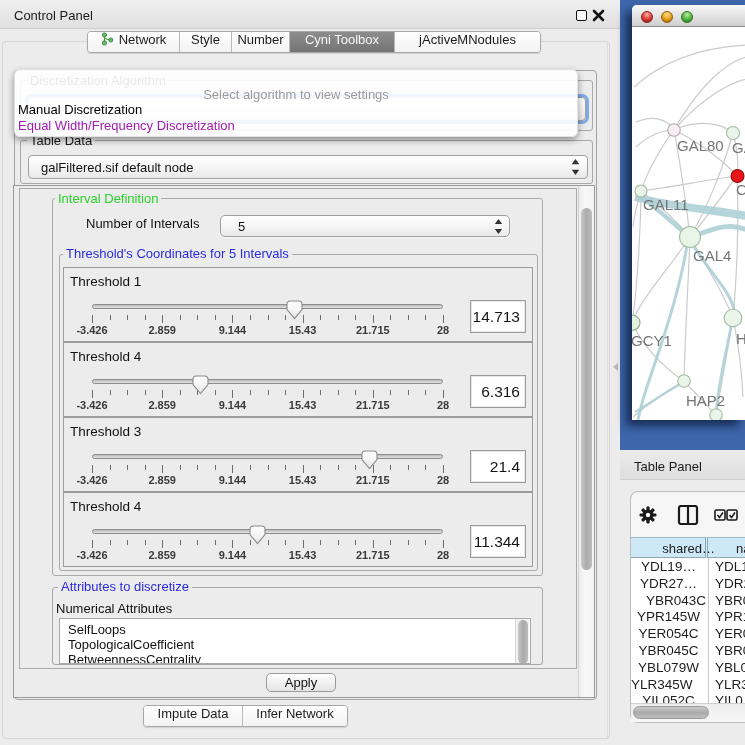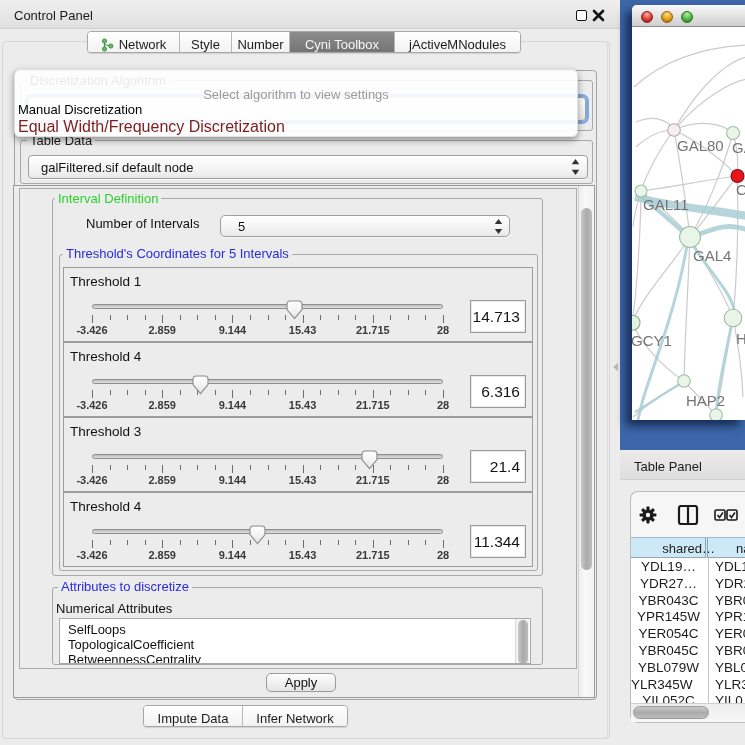--- a/index.html
+++ b/index.html
@@ -3,21 +3,21 @@
 <style>
 *{margin:0;padding:0;box-sizing:border-box}
 html,body{width:745px;height:745px;overflow:hidden}
 body{position:relative;font-family:"Liberation Sans",sans-serif;background:#ececec;color:#1a1a1a}
 .a{position:absolute}
 .grouplab{position:absolute;font-size:13px;background:#ececec;padding:0 3px;line-height:13px}
 .gbox{position:absolute;border:1px solid #a9a9a9;border-radius:3px}
 .combo{position:absolute;background:linear-gradient(#ffffff,#f4f4f4 55%,#e9e9e9);border:1px solid #9f9f9f;border-radius:4px;box-shadow:inset 0 1px 0 #fff, 0 1px 0 rgba(255,255,255,.6)}
 .ct{position:absolute;font-size:13px;line-height:13px;color:#111}
 .seg{position:absolute;display:flex;border:1px solid #a7a7a7;border-radius:4px;overflow:hidden;background:#fff;box-shadow:0 1px 1px rgba(0,0,0,.12)}
-.seg>div{display:flex;align-items:flex-end;justify-content:center;font-size:13px;color:#1c1c1c;background:linear-gradient(#ffffff,#f2f2f2);border-left:1px solid #b9b9b9;white-space:nowrap}
+.seg>div{display:flex;align-items:flex-start;justify-content:center;font-size:13px;color:#1c1c1c;background:linear-gradient(#ffffff,#f2f2f2);border-left:1px solid #b9b9b9;white-space:nowrap}
 .seg>div:first-child{border-left:none}
 .seg>div.sel{background:linear-gradient(#8d8d8d,#747474);color:#f6f6f6}
 .bold{font-weight:normal}
 </style></head><body>
 
 <div class="a" style="left:0;top:0;width:620px;height:29px;background:linear-gradient(#efefef,#e0e0e0);border-bottom:1px solid #cfcfcf"></div>
 <div class="a" style="left:14px;top:8px;font-size:13px;color:#1a1a1a">Control Panel</div>
 <div class="a" style="left:576px;top:10px;width:11px;height:11px;border:1.6px solid #111;border-radius:2px;background:#fff"></div>
 <svg class="a" style="left:592px;top:9px" width="13" height="13" viewBox="0 0 13 13">
     <path d="M2 2 L11 11 M11 2 L2 11" stroke="#111" stroke-width="2.6" stroke-linecap="round"></path>
@@ -26,21 +26,21 @@
 <div class="seg" style="left:87px;top:31px;height:22px">
     <div style="width:91px"><svg width="13" height="14" viewBox="0 0 13 14" style="margin-right:5px">
         <path d="M3.5 3.5 V11 M3.5 6.5 L9.5 8" stroke="#3f9e3f" stroke-width="1.2" fill="none"></path>
         <circle cx="3.5" cy="3" r="2.1" fill="#66bb66" stroke="#2e7d32" stroke-width="0.8"></circle>
         <circle cx="3.5" cy="11" r="2.1" fill="#66bb66" stroke="#2e7d32" stroke-width="0.8"></circle>
         <circle cx="9.8" cy="8" r="2.1" fill="#66bb66" stroke="#2e7d32" stroke-width="0.8"></circle>
       </svg>Network</div>
     <div style="width:52px">Style</div>
     <div style="width:58px">Number</div>
     <div class="sel" style="width:105px">Cyni Toolbox</div>
-    <div style="width:126px">jActiveMNodules</div>
+    <div style="width:146px">jActiveMNodules</div>
   </div>
 <div class="a" style="left:14px;top:70px;width:583px;height:630px;border:1px solid #a3a3a3;border-radius:4px;background:#ececec"></div>
 <div class="gbox" style="left:20px;top:80px;width:573px;height:51px"></div>
 <div class="grouplab" style="left:27px;top:74px;color:#1a1a1a">Discretization Algorithm</div>
 <div class="combo" style="left:28px;top:97px;width:558px;height:24px;box-shadow:0 0 0 3px rgba(99,153,227,.8)"></div>
 <div class="gbox" style="left:20px;top:140px;width:573px;height:44px"></div>
 <div class="grouplab" style="left:27px;top:134px;color:#1a1a1a">Table Data</div>
 <div class="combo" style="left:28px;top:155px;width:560px;height:24px"></div>
 <div class="ct" style="left:41px;top:161px">galFiltered.sif default node</div>
 <svg class="a" style="left:571px;top:159px" width="9" height="16" viewBox="0 0 9 16">
@@ -241,21 +241,21 @@
 <div class="a" style="left:266px;top:673px;width:70px;height:19px;background:linear-gradient(#ffffff,#f1f1f1 50%,#e4e4e4);border:1px solid #9a9a9a;border-radius:5px;text-align:center;font-size:13px;line-height:17px;color:#111">Apply</div>
 <div class="seg" style="left:143px;top:705px;height:22px">
     <div style="width:98px">Impute Data</div>
     <div style="width:105px">Infer Network</div>
   </div>
 <div class="a" style="left:607px;top:41px;width:1px;height:698px;background:#dcdcdc"></div>
 <div class="a" style="left:613px;top:363px;width:0;height:0;border-top:4px solid transparent;border-bottom:4px solid transparent;border-right:5px solid #b9b9b9"></div>
 <div class="a" style="left:14px;top:69px;width:564px;height:68px;background:rgba(255,255,255,.90);border-radius:6px;box-shadow:0 3px 7px rgba(0,0,0,.4);border:1px solid rgba(200,200,200,.5)"></div>
 <div class="a" style="left:14px;top:87px;width:564px;text-align:center;font-size:13px;color:#9b9b9b">Select algorithm to view settings</div>
 <div class="a" style="left:18px;top:102px;font-size:13px;font-weight:normal;color:#000">Manual Discretization</div>
-<div class="a" style="left:18px;top:118px;font-size:16px;color:#7f1d1d">Equal Width/Frequency Discretization</div>
+<div class="a" style="left:18px;top:118px;font-size:13px;color:#a21caf">Equal Width/Frequency Discretization</div>
 <div class="a" style="left:620px;top:0;width:125px;height:450px;background:#3d67aa"></div>
 <div class="a" style="left:632px;top:5px;width:113px;height:415px;background:#fff;box-shadow:-6px 6px 10px rgba(5,12,40,.65);border-top-left-radius:5px"></div>
 <div class="a" style="left:632px;top:5px;width:113px;height:22px;background:linear-gradient(#f8f8f8,#cfcfcf);border-bottom:1px solid #8e8e8e;border-top-left-radius:5px"></div>
 <div class="a" style="left:641px;top:11px;width:12px;height:12px;border-radius:50%;background:radial-gradient(circle at 50% 25%,#f8b0aa 0%,#dd3f37 52%,#8c1d17 92%);border:1px solid #8c1d17"></div>
 <div class="a" style="left:661px;top:11px;width:12px;height:12px;border-radius:50%;background:radial-gradient(circle at 50% 25%,#fbdc90 0%,#e8a017 52%,#91620a 92%);border:1px solid #91620a"></div>
 <div class="a" style="left:681px;top:11px;width:12px;height:12px;border-radius:50%;background:radial-gradient(circle at 50% 25%,#bcebaa 0%,#52b842 52%,#2a7520 92%);border:1px solid #2a7520"></div>
 <svg class="a" style="left:632px;top:27px" width="113" height="393" viewBox="0 0 113 393">
 <g fill="none" stroke="#cbcbcb" stroke-width="1.2">
 <path d="M42,103 C65,92 90,96 101,106"></path>
 <path d="M42,103 C67,115 93,135 105,149"></path>
@@ -350,21 +350,21 @@
 </svg>
 <div class="a" style="left:631px;top:537px;width:114px;height:21px;background:#cde8f6;border-top:1px solid #9fb9c6;border-bottom:1px solid #8fa8b5"></div>
 <div class="a" style="left:705px;top:537px;width:3px;height:21px;border-left:1px solid #8fa8b5;border-right:1px solid #8fa8b5;background:#cde8f6"></div>
 <div class="a" style="left:640px;top:541px;width:75px;text-align:right;font-size:13px;color:#222">shared…</div>
 <div class="a" style="left:736px;top:541px;font-size:13px;color:#222">name</div>
 <div class="a" style="left:631px;top:558px;width:114px;height:145px;background:#fff;overflow:hidden">
     <div style="position:absolute;left:0;top:1.0px;width:75px;text-align:center;font-size:13.5px;color:#1d1d1d">YDL19…</div>
     <div style="position:absolute;left:84px;top:1.0px;font-size:13.5px;color:#1d1d1d">YDL1</div>
     <div style="position:absolute;left:0;top:17.8px;width:75px;text-align:center;font-size:13.5px;color:#1d1d1d">YDR27…</div>
     <div style="position:absolute;left:84px;top:17.8px;font-size:13.5px;color:#1d1d1d">YDR2</div>
-    <div style="position:absolute;left:0;top:34.6px;width:75px;text-align:center;font-size:13.5px;color:#1d1d1d">YBR043C</div>
+    <div style="position:absolute;left:0;top:34.6px;width:75px;text-align:right;font-size:13.5px;color:#1d1d1d">YBR043C</div>
     <div style="position:absolute;left:84px;top:34.6px;font-size:13.5px;color:#1d1d1d">YBR0</div>
     <div style="position:absolute;left:0;top:51.4px;width:75px;text-align:center;font-size:13.5px;color:#1d1d1d">YPR145W</div>
     <div style="position:absolute;left:84px;top:51.4px;font-size:13.5px;color:#1d1d1d">YPR1</div>
     <div style="position:absolute;left:0;top:68.2px;width:75px;text-align:center;font-size:13.5px;color:#1d1d1d">YER054C</div>
     <div style="position:absolute;left:84px;top:68.2px;font-size:13.5px;color:#1d1d1d">YER0</div>
     <div style="position:absolute;left:0;top:85.0px;width:75px;text-align:center;font-size:13.5px;color:#1d1d1d">YBR045C</div>
     <div style="position:absolute;left:84px;top:85.0px;font-size:13.5px;color:#1d1d1d">YBR0</div>
     <div style="position:absolute;left:0;top:101.8px;width:75px;text-align:center;font-size:13.5px;color:#1d1d1d">YBL079W</div>
     <div style="position:absolute;left:84px;top:101.8px;font-size:13.5px;color:#1d1d1d">YBL0</div>
     <div style="position:absolute;left:0;top:118.6px;width:75px;text-align:left;font-size:13.5px;color:#1d1d1d">YLR345W</div>

